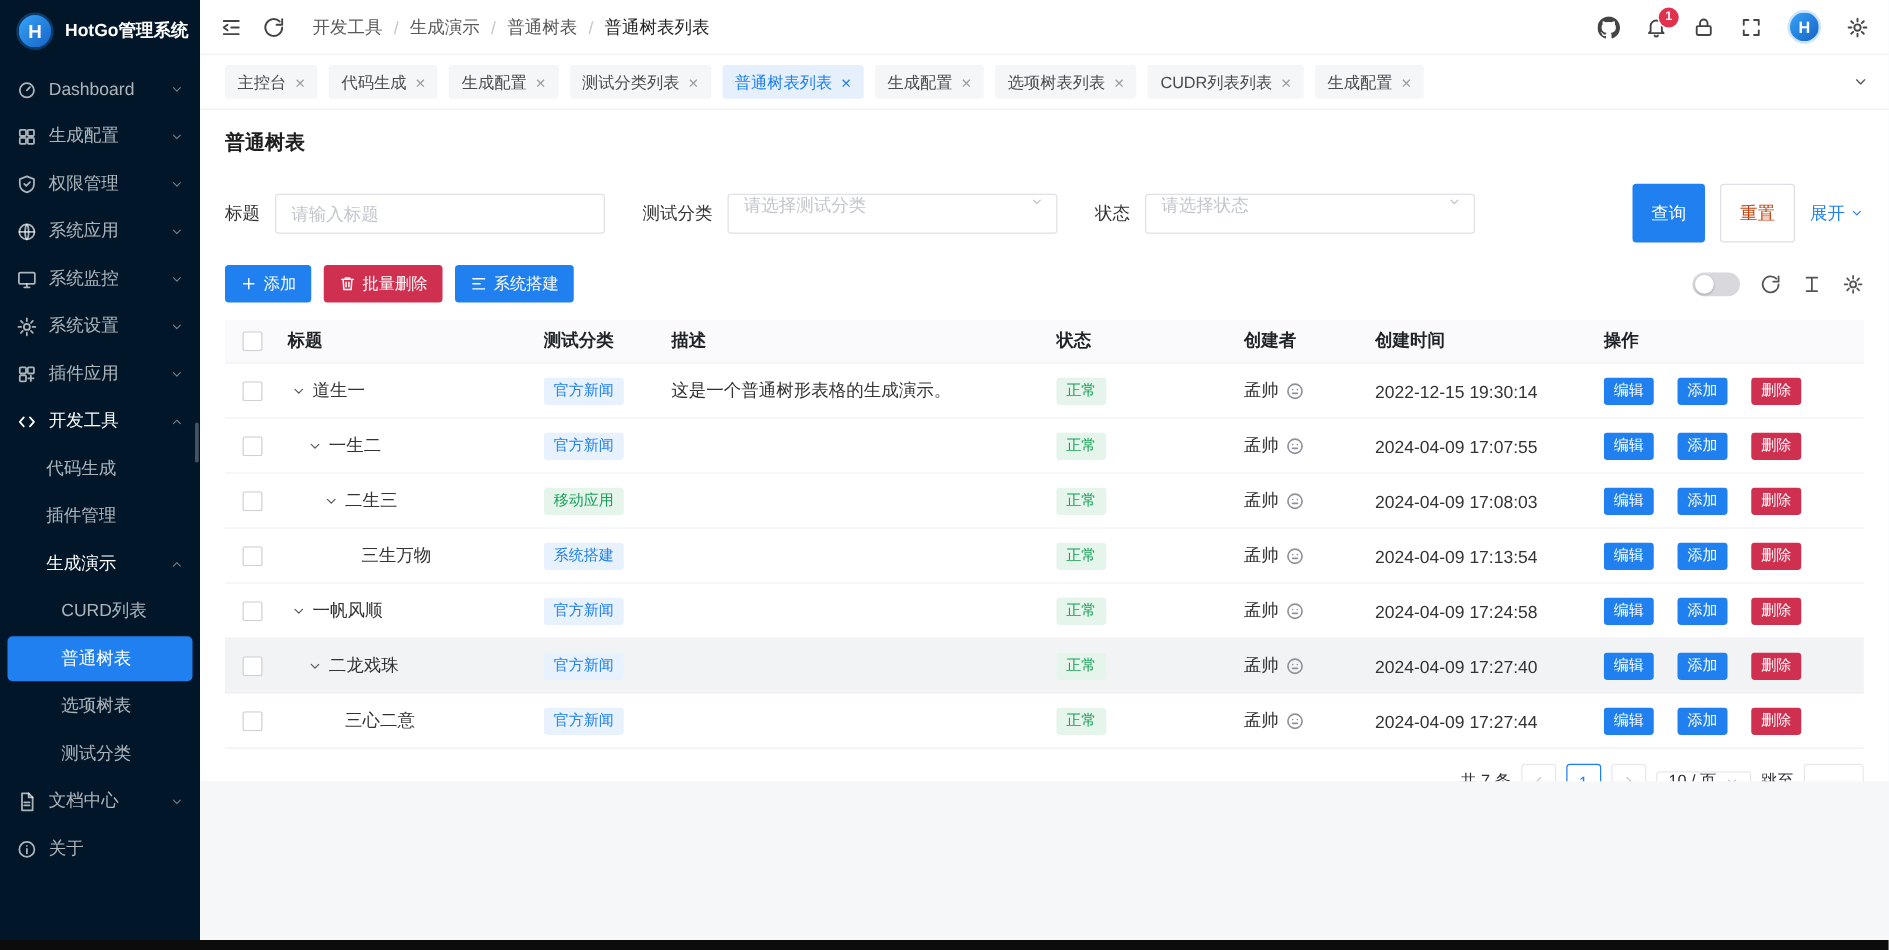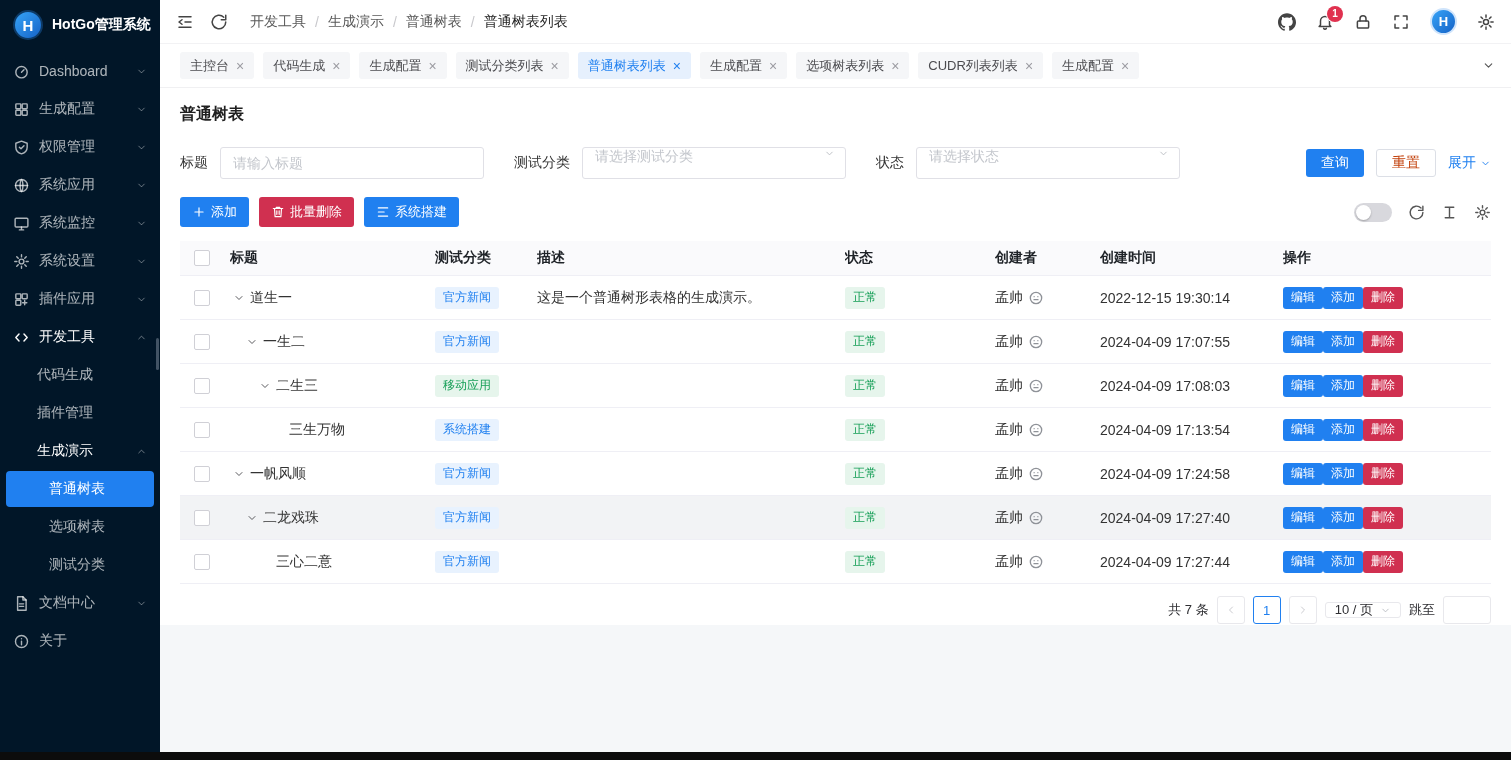--- a/index.html
+++ b/index.html
@@ -54,21 +54,21 @@
 .filter-row{display:flex;align-items:center;margin-top:22px}
 .fg{display:flex;align-items:center;margin-right:30px}
 .fg label{margin-right:12px;color:#333;white-space:nowrap}
 .inp{width:264px;height:32px;border:1px solid #e0e0e6;border-radius:3px;padding:0 12px;font-size:14px;color:#b91c1c;outline:none;background:#fff;font-family:inherit}
 .inp::placeholder{color:#c3c6cc}
 .select{width:264px;height:32px;border:1px solid #e0e0e6;border-radius:3px;padding:0 10px 0 12px;display:flex;align-items:flex-start;background:#fff;cursor:pointer}
 .select .ph{color:#c3c6cc;flex:1;overflow:hidden;white-space:nowrap}
 .sc{width:11px;height:11px;color:#b9bcc2;flex-shrink:0}
 .sc svg{width:11px;height:11px}
 .filter-actions{margin-left:auto;display:flex;align-items:center;gap:12px}
-.btn{height:28px;padding:0 15px;border:none;border-radius:3px;font-size:14px;cursor:pointer;font-family:inherit;display:inline-flex;align-items:center;justify-content:center;gap:5px;white-space:nowrap}
+.btn{height:47px;padding:0 15px;border:none;border-radius:3px;font-size:14px;cursor:pointer;font-family:inherit;display:inline-flex;align-items:center;justify-content:center;gap:5px;white-space:nowrap}
 .btn.primary{background:#2080f0;color:#fff}
 .btn.plain{background:#fff;border:1px solid #dcdfe6;color:#c2410c}
 .btn.danger{background:#d03050;color:#fff}
 .link{color:#2080f0;display:inline-flex;align-items:center;gap:4px;cursor:pointer}
 .link .sc{color:#2080f0}
 .toolbar-row{margin-top:18px;display:flex;align-items:center}
 .tb-btns{display:flex;align-items:center;gap:10px}
 .btn.sm{height:30px;padding:0 12px;font-size:13px}
 .bi{width:14px;height:14px;flex-shrink:0}
 .bi svg{width:14px;height:14px}
@@ -94,21 +94,21 @@
 .w-time{width:183px}
 .w-ops{flex:1}
 .cb{width:16px;height:16px;border:1px solid #d0d0d6;border-radius:2px;background:#fff;cursor:pointer;flex-shrink:0}
 .tchev{width:17px;height:17px;color:#5a5a5e;display:flex;align-items:center;justify-content:center;margin-right:3px;cursor:pointer;flex-shrink:0}
 .tchev svg{width:12px;height:12px}
 .tchev.ghost{visibility:hidden}
 .pl1{padding-left:13px}.pl2{padding-left:26px}.pl3{padding-left:39px}
 .tag{height:22px;padding:0 8px;border-radius:3px;font-size:12px;display:inline-flex;align-items:center}
 .tag[data-type="blue"]{color:#2080f0;background:#e8f2fe}
 .tag[data-type="green"]{color:#18a058;background:#e6f5ec}
-.mini{height:22px;padding:0 8px;font-size:12px;border:none;border-radius:3px;color:#fff;cursor:pointer;font-family:inherit;margin-right:0;display:inline-flex;align-items:center}
+.mini{height:22px;padding:0 8px;font-size:12px;border:none;border-radius:3px;color:#fff;cursor:pointer;font-family:inherit;margin-right:19px;display:inline-flex;align-items:center}
 .mini.b{background:#2080f0}
 .mini.r{background:#d03050}
 .face{width:16px;height:16px;color:#8f9298;margin-left:5px;flex-shrink:0}
 .face svg{width:16px;height:16px}
 
 
 .pgn{margin-top:12px;display:flex;align-items:center;justify-content:flex-end;gap:8px;font-size:13px;color:#2f2f33}
 .pbtn{min-width:28px;height:28px;border:1px solid #e8e8ec;border-radius:3px;background:#fff;display:flex;align-items:center;justify-content:center;color:#cbcbd0;cursor:pointer}
 .pbtn svg{width:12px;height:12px}
 .pbtn.cur{border-color:#2080f0;color:#2080f0}
@@ -249,20 +249,23 @@
     <div class="m-item c1">
       <span>插件管理</span>
     </div>
     <div class="m-item c1 open">
       <span>生成演示</span>
       <span class="m-chev">
           <svg class="s" viewBox="0 0 24 24">
             <path d="M6 15l6-6 6 6"></path>
           </svg>
         </span>
+    </div>
+    <div class="m-item c2">
+      <span>CURD列表</span>
     </div>
     <div class="m-item active">
       <span>普通树表</span>
     </div>
     <div class="m-item c2">
       <span>选项树表</span>
     </div>
     <div class="m-item c2">
       <span>测试分类</span>
     </div>

